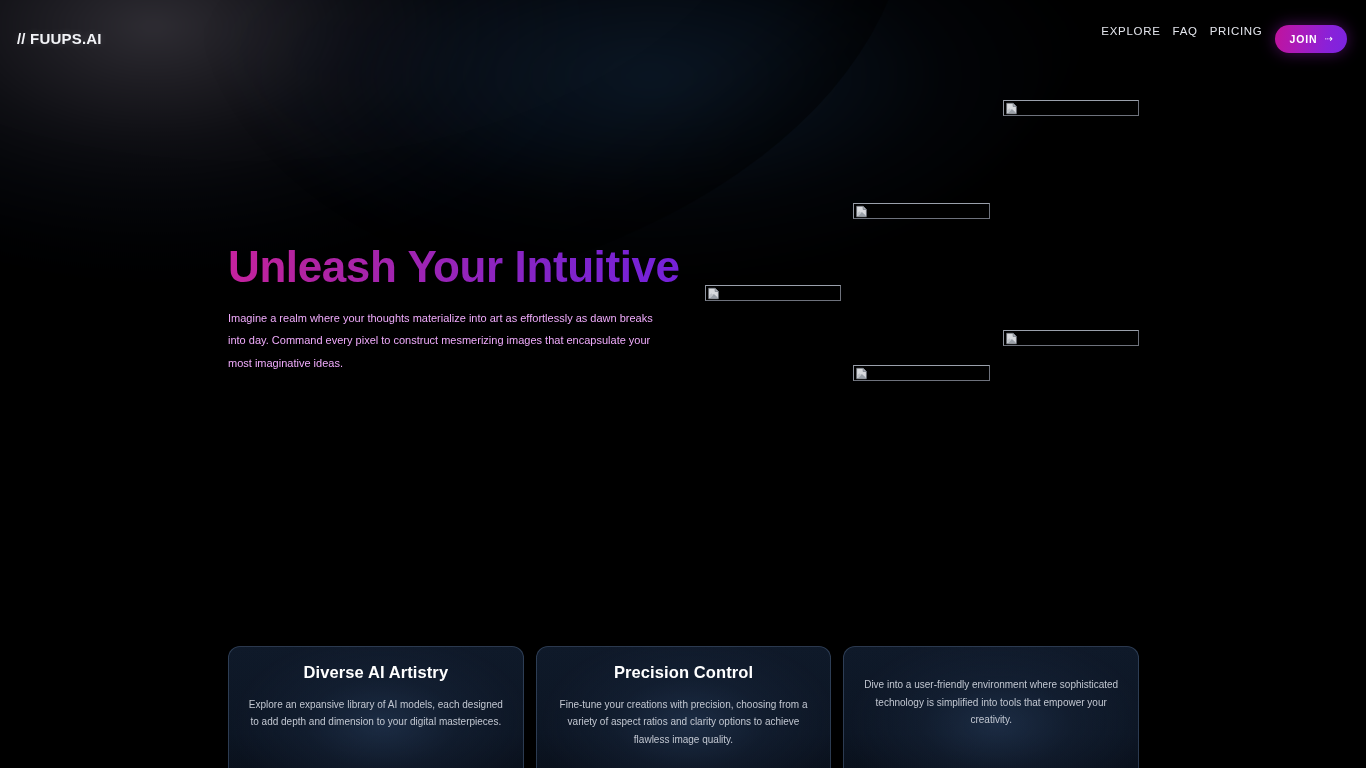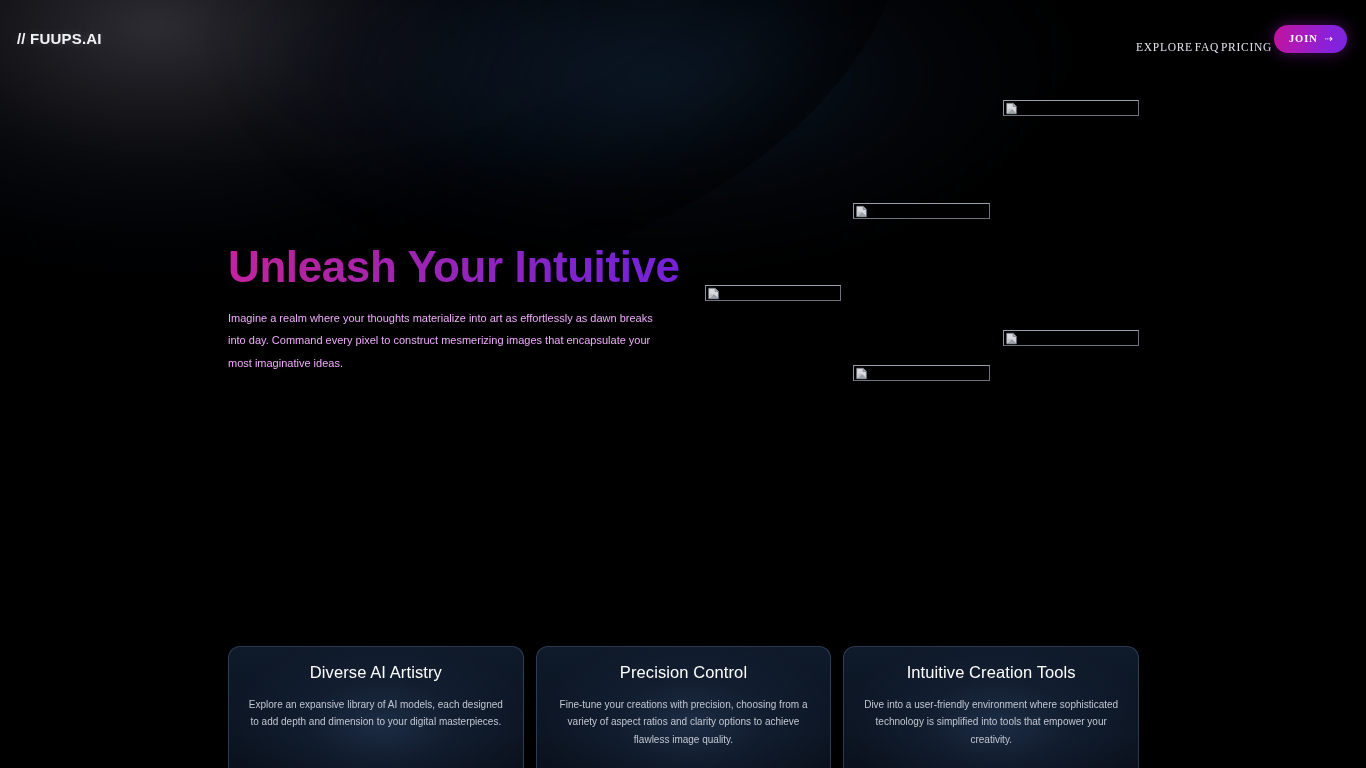--- a/index.html
+++ b/index.html
@@ -81,23 +81,22 @@
     font-weight:700;
     letter-spacing:0.2px;
     color:#f2f3f7;
     text-shadow:0 0 10px rgba(255,255,255,0.18);
   }
 
   .nav-right {
     margin-left:auto;
     margin-right:19px;
     display:flex;
-    align-items:flex-end;
-    gap:2px;
-    font-family:Liberation Serif, serif;
+    align-items:flex-start;
+    gap:12px;
   }
 
   .nav-link {
     font-size:11.5px;
     letter-spacing:0.7px;
     color:#e3e5ec;
     text-decoration:none;
     white-space:nowrap;
   }
 
@@ -194,21 +193,21 @@
       radial-gradient(ellipse 150px 90px at 52% 52%, rgba(40,62,94,0.55) 0%, rgba(26,42,66,0.34) 50%, rgba(16,26,44,0.06) 100%),
       linear-gradient(180deg, #0f1929 0%, #0c1523 58%, #080d17 100%);
     overflow:hidden;
     padding:16px 16px 0 16px;
     text-align:center;
     cursor:pointer;
   }
 
   .card-title {
     font-size:16.5px;
-    font-weight:400;
+    font-weight:700;
     color:#ffffff;
     letter-spacing:0.1px;
     line-height:1.2;
   }
 
   .card-desc {
     margin-top:13px;
     font-size:10px;
     line-height:17.6px;
     color:#c2c7d1;
@@ -297,16 +296,15 @@
 <section id="cards">
     <div class="card">
       <div class="card-title">Diverse AI Artistry</div>
       <div class="card-desc">Explore an expansive library of AI models, each designed to add depth and dimension to your digital masterpieces.</div>
     </div>
     <div class="card">
       <div class="card-title">Precision Control</div>
       <div class="card-desc">Fine-tune your creations with precision, choosing from a variety of aspect ratios and clarity options to achieve flawless image quality.</div>
     </div>
     <div class="card">
-      <div class="card-title">Intuitive Creation Tools</div>
       <div class="card-desc">Dive into a user-friendly environment where sophisticated technology is simplified into tools that empower your creativity.</div>
     </div>
   </section>
 
 </body></html>

